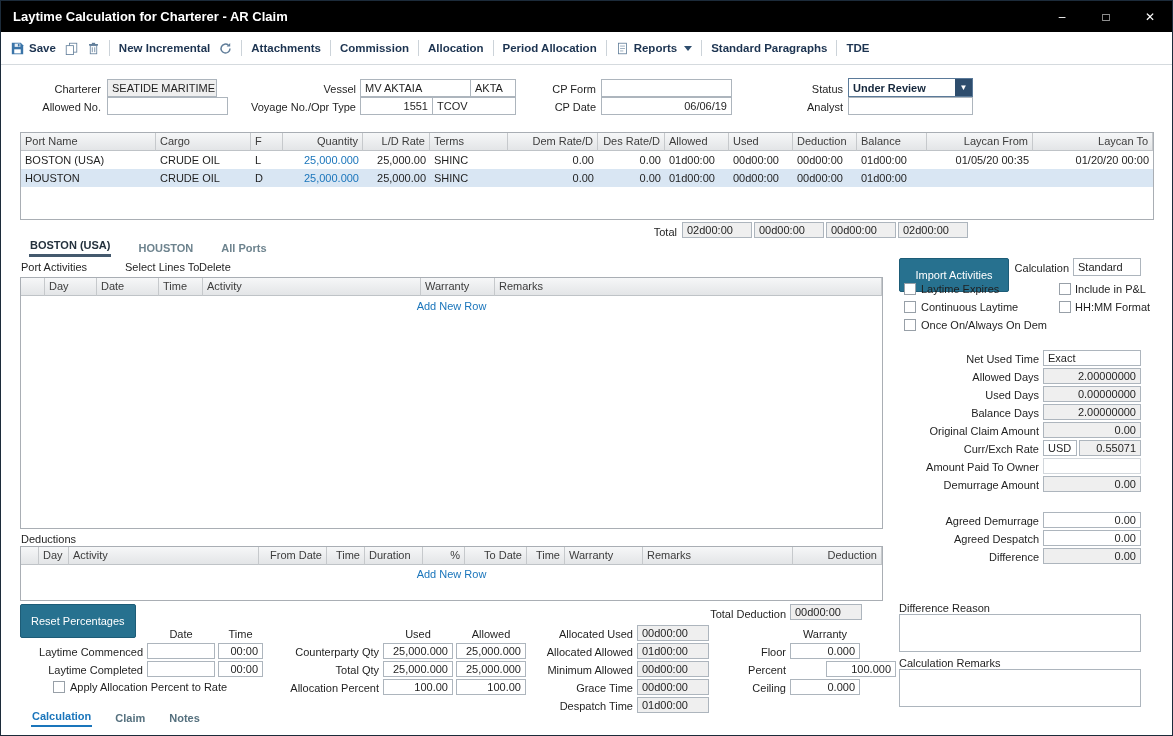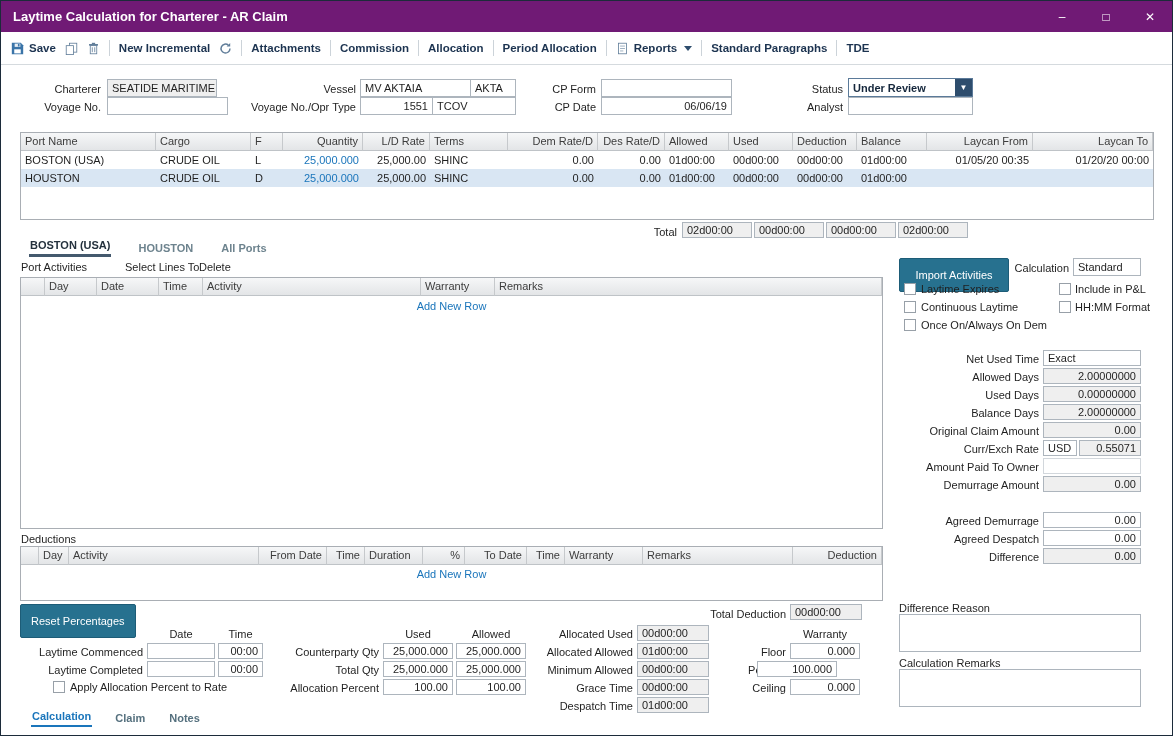--- a/index.html
+++ b/index.html
@@ -1,19 +1,19 @@
 <!DOCTYPE html>
 <html><head>
 <meta charset="utf-8">
 <style>
   html,body{margin:0;padding:0;background:#8f9aa3;font-family:"Liberation Sans",sans-serif;font-size:11px;color:#1f1f1f;}
   #win{position:relative;width:1173px;height:736px;background:#fff;border:1px solid #1c2b3a;box-sizing:border-box;overflow:hidden;}
   .a{position:absolute;}
   
-  .titlebar{position:absolute;left:0;top:0;right:0;height:31px;background:#701a75;display:flex;align-items:center;padding-left:12px;box-sizing:border-box;text-align:center;}
+  .titlebar{position:absolute;left:0;top:0;right:0;height:31px;background:#000000;display:flex;align-items:center;padding-left:12px;box-sizing:border-box;text-align:center;}
   .titlebar .t{color:#fff;font-weight:700;font-size:13px;}
   .wctrls{position:absolute;right:0;top:0;height:31px;display:flex;}
   .wbtn{width:44px;height:31px;display:flex;align-items:center;justify-content:center;color:#fff;font-size:12px;}
   
   .tbar{position:absolute;left:0;top:31px;right:0;height:33px;background:#fff;border-bottom:1px solid #d5dade;display:flex;align-items:center;padding:0 10px;box-sizing:border-box;gap:9px;}
   .titem{display:flex;align-items:center;gap:5px;color:#1c3350;font-weight:600;font-size:11.5px;white-space:nowrap;}
   .tsep{width:1px;height:16px;background:#ccd3d9;}
   .tri{width:0;height:0;border-left:4px solid transparent;border-right:4px solid transparent;border-top:5px solid #2e4d6d;margin-left:2px;}
   
   .lbl{display:flex;align-items:center;justify-content:flex-end;height:18px;white-space:nowrap;color:#1f1f1f;}
@@ -126,21 +126,21 @@
       <span>Standard Paragraphs</span>
     </span>
     <span class="tsep"></span>
     <span class="titem">
       <span>TDE</span>
     </span>
   </div>
 
   <div class="lbl a" style="left:18px;top:79px;width:82px">Charterer</div>
   <div class="fld ro a" style="left:106px;top:78px;width:110px">SEATIDE MARITIME</div>
-  <div class="lbl a" style="left:18px;top:97px;width:82px">Voyage No.</div>
+  <div class="lbl a" style="left:18px;top:97px;width:82px">Allowed No.</div>
   <div class="fld a" style="left:106px;top:96px;width:121px"></div>
 
   <div class="lbl a" style="left:270px;top:79px;width:85px">Vessel</div>
   <div class="fld a" style="left:359px;top:78px;width:111px">MV AKTAIA</div>
   <div class="fld a" style="left:469px;top:78px;width:46px">AKTA</div>
   <div class="lbl a" style="left:240px;top:97px;width:115px">Voyage No./Opr Type</div>
   <div class="fld num a" style="left:359px;top:96px;width:73px">1551</div>
   <div class="fld a" style="left:431px;top:96px;width:84px">TCOV</div>
 
   <div class="lbl a" style="left:540px;top:79px;width:55px">CP Form</div>
@@ -337,21 +337,21 @@
   <div class="fld ro sm a" style="left:636px;top:660px;width:72px">00d00:00</div>
   <div class="lbl a" style="left:528px;top:678px;width:104px">Grace Time</div>
   <div class="fld ro sm a" style="left:636px;top:678px;width:72px">00d00:00</div>
   <div class="lbl a" style="left:528px;top:696px;width:104px">Despatch Time</div>
   <div class="fld ro sm a" style="left:636px;top:696px;width:72px">01d00:00</div>
 
   <div class="lbl a" style="left:789px;top:624px;width:70px;justify-content:center">Warranty</div>
   <div class="lbl a" style="left:714px;top:642px;width:71px">Floor</div>
   <div class="fld num sm a" style="left:789px;top:642px;width:70px">0.000</div>
   <div class="lbl a" style="left:714px;top:660px;width:71px">Percent</div>
-  <div class="fld num sm a" style="left:756px;top:660px;width:80px">100.000</div>
+  <div class="fld num sm a" style="left:825px;top:660px;width:70px">100.000</div>
   <div class="lbl a" style="left:714px;top:678px;width:71px">Ceiling</div>
   <div class="fld num sm a" style="left:789px;top:678px;width:70px">0.000</div>
 
   <div class="btabs" style="left:30px;top:707px">
     <span class="btab on">Calculation</span>
     <span class="btab">Claim</span>
     <span class="btab">Notes</span>
   </div>
 
 </div>

